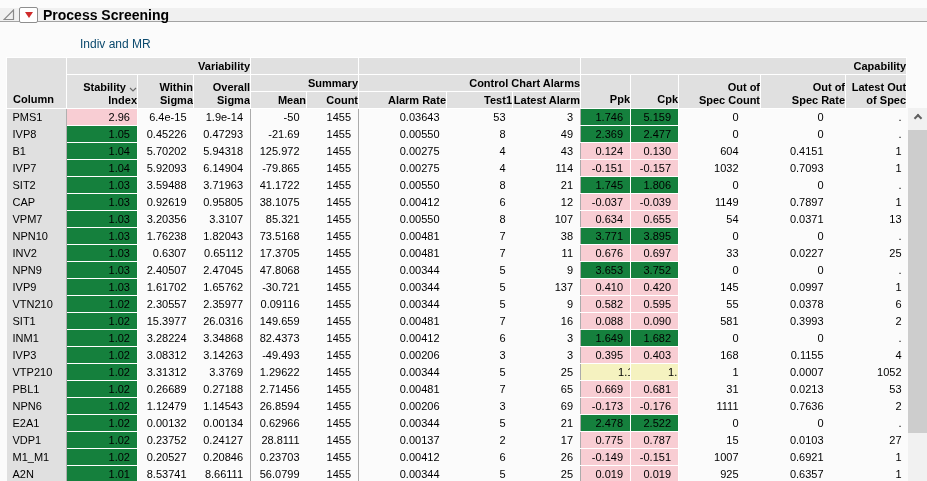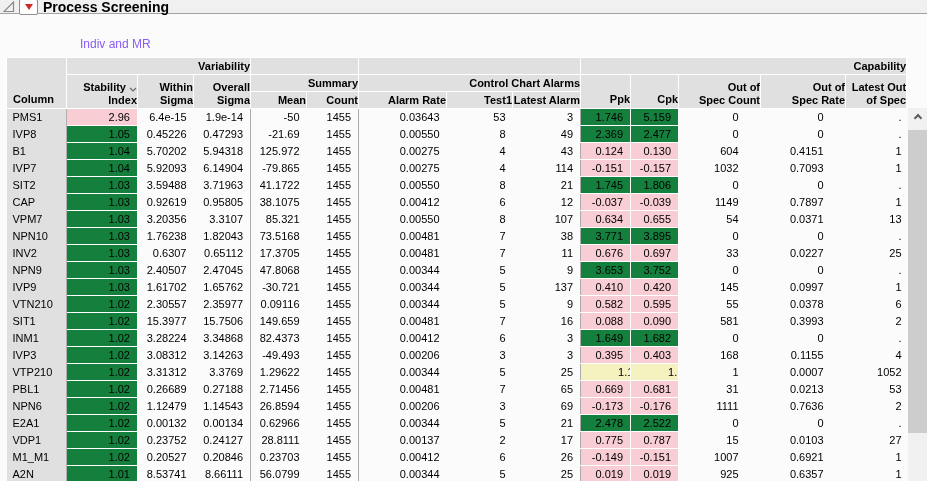--- a/index.html
+++ b/index.html
@@ -3,34 +3,34 @@
 <meta charset="utf-8">
 <style>
   * { box-sizing: border-box; }
   html,body { margin:0; padding:0; }
   body {
     width:927px; height:481px; overflow:hidden; position:relative;
     background:#fbfbfb; font-family:"Liberation Sans", sans-serif; color:#000;
   }
   
   .titlebar{
-    position:absolute; top:0; left:0; width:927px; height:14px;
+    position:absolute; top:8px; left:0; width:927px; height:14px;
     background:#f0f0f0; border-bottom:1px solid #a3a3a3;
     display:flex; align-items:center; padding-left:2px;
   }
   .disclosure{ width:14px; height:14px; display:flex; align-items:center; justify-content:center; }
   .menu-btn{
     width:19px; height:16px; margin-left:3px; padding:0;
     background:#ffffff; border:1px solid #8e8e8e; border-radius:2px;
     display:flex; align-items:center; justify-content:center; cursor:pointer;
   }
   .red-tri{ width:0; height:0; border-left:4px solid transparent; border-right:4px solid transparent; border-top:6px solid #cf2b2b; }
   .title{ font-weight:bold; font-size:14px; margin-left:5px; }
   
-  .note{ position:absolute; left:80px; top:37px; font-size:12px; color:#8b5cf6; }
+  .note{ position:absolute; left:80px; top:37px; font-size:12px; color:#0c4a6e; }
   
   table.grid{
     position:absolute; left:6px; top:57px; width:900px;
     border-collapse:collapse; table-layout:fixed; font-size:11px;
   }
   thead tr{ height:17px; }
   th{
     background:#e0e0e0; border:1px solid #ffffff;
     font-weight:bold; font-size:11px; line-height:13px; padding:0; text-align:right;
     overflow:hidden; white-space:nowrap;
@@ -334,21 +334,21 @@
         <td class="sep cc c-bad">0.582</td>
         <td class="cfill cc c-bad">0.595</td>
         <td class="padw">55</td>
         <td class="padw">0.0378</td>
         <td class="padn">6</td>
       </tr>
       <tr>
         <td class="rowname">SIT1</td>
         <td class=" cc c-good">1.02</td>
         <td class="">15.3977</td>
-        <td class="">15.7506</td>
+        <td class="">26.0316</td>
         <td class="sep">149.659</td>
         <td class="">1455</td>
         <td class="sep">0.00481</td>
         <td class="">7</td>
         <td class="">16</td>
         <td class="sep cc c-bad">0.088</td>
         <td class="cfill cc c-bad">0.090</td>
         <td class="padw">581</td>
         <td class="padw">0.3993</td>
         <td class="padn">2</td>

